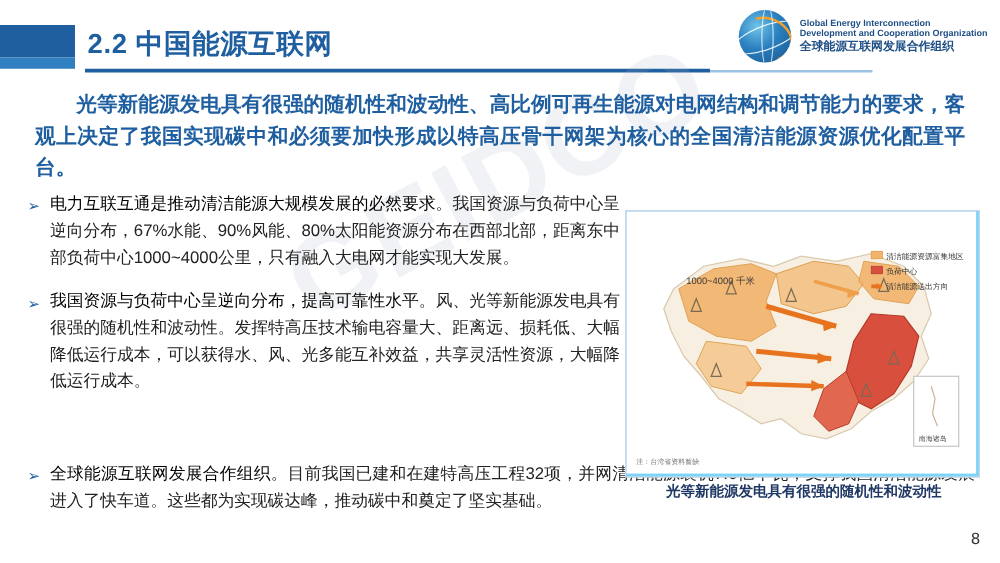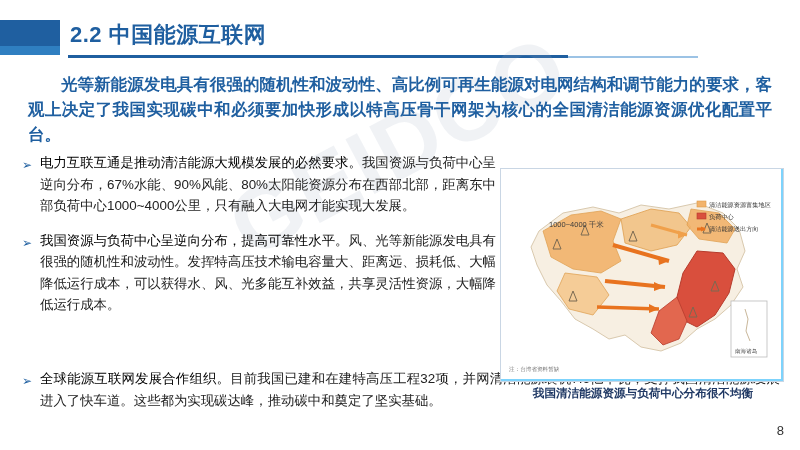--- a/index.html
+++ b/index.html
@@ -240,20 +240,30 @@
 
 <div class="slide">
 
   <div class="header-band">
     <div class="title-bar-accent"></div>
     <div class="title-bar-accent2"></div>
     <div class="slide-title">2.2 中国能源互联网</div>
     <div class="title-underline"></div>
     <div class="title-underline-tail"></div>
 
+    <div class="logo-wrap">
+      <div class="logo-globe">
+        <div class="logo-arc"></div>
+      </div>
+      <div class="logo-text">
+        <div class="logo-en">Global Energy Interconnection</div>
+        <div class="logo-en">Development and Cooperation Organization</div>
+        <div class="logo-cn">全球能源互联网发展合作组织</div>
+      </div>
+    </div>
   </div>
 
   <div class="watermark">GEIDCO</div>
 
   <div class="lead">光等新能源发电具有很强的随机性和波动性、高比例可再生能源对电网结构和调节能力的要求，客观上决定了我国实现碳中和必须要加快形成以特高压骨干网架为核心的全国清洁能源资源优化配置平台。</div>
 
   <div class="body-col">
 
     <div class="bullet">
       <span class="arrow">➢</span>
@@ -326,16 +336,16 @@
       <g>
         <rect x="230" y="132" width="36" height="56" fill="#ffffff" stroke="#bbbbbb" stroke-width="0.8"></rect>
         <path d="M244 140 l3 10 l-2 12 l4 10" stroke="#c9b79a" stroke-width="1" fill="none"></path>
         <text class="mp" x="234" y="184" font-size="5.6" fill="#555">南海诸岛</text>
       </g>
 
       <text class="mp" x="8" y="202" font-size="5.6" fill="#777">注：台湾省资料暂缺</text>
     </svg>
   </div>
 
-  <div class="fig-caption">我国清洁能源资源与负荷中心分布很不均衡</div>
+  <div class="fig-caption">光等新能源发电具有很强的随机性和波动性</div>
 
   <div class="page-num">8</div>
 </div>
 
 </body></html>

